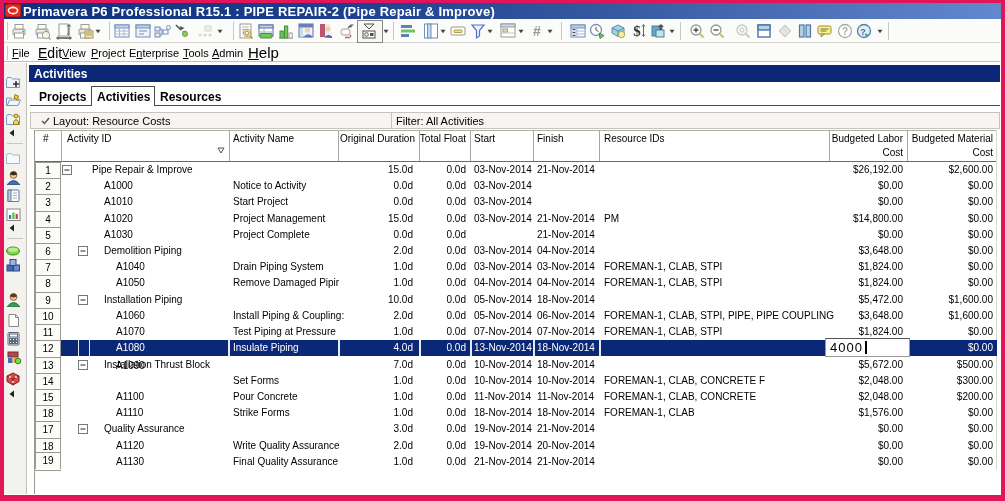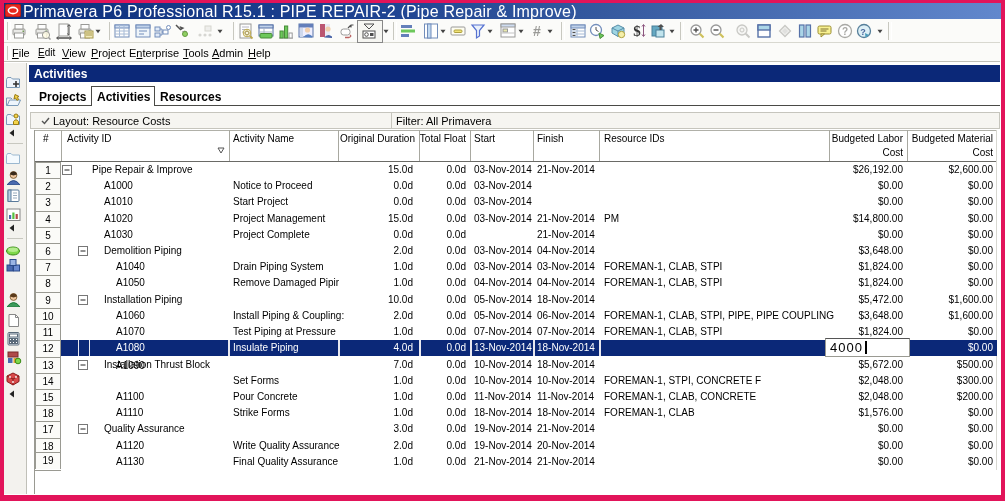--- a/index.html
+++ b/index.html
@@ -14,21 +14,21 @@
 
 <div class="a" style="left:0;top:0;width:1005px;height:19px;background:linear-gradient(90deg,#0e2f7c 0%,#1c4190 35%,#35599f 60%,#6288cd 100%)"></div>
 <div class="a" style="left:0;top:0;width:1005px;height:3px;background:#e2145a"></div>
 <div class="a" style="left:0;top:0;width:4px;height:501px;background:#e2145a"></div>
 <div class="a" style="left:1001px;top:0;width:4px;height:501px;background:#e2145a"></div>
 <div class="a" style="left:0;top:494.5px;width:1005px;height:6.5px;background:#e2145a"></div>
 <svg style="left:5px;top:4px" width="16" height="13" viewBox="0 0 16 13">
 <rect x="0" y="0" width="16" height="13" rx="2" fill="#e8281e" stroke="#8a1a12" stroke-width="1"></rect>
 <ellipse cx="8" cy="6.5" rx="4.6" ry="3.1" fill="none" stroke="#fff" stroke-width="1.6"></ellipse>
   </svg>
-<div class="t" style="left:23px;top:4px;font-size:16px;font-weight:normal;color:#fff;letter-spacing:0.2px">Primavera P6 Professional R15.1 : PIPE REPAIR-2 (Pipe Repair &amp; Improve)</div>
+<div class="t" style="left:23px;top:4px;font-size:13px;font-weight:bold;color:#fff;letter-spacing:0.2px">Primavera P6 Professional R15.1 : PIPE REPAIR-2 (Pipe Repair &amp; Improve)</div>
 <div class="a" style="left:4px;top:19px;width:996px;height:24px;background:#fbfbf9;border-bottom:1px solid #d8d8d0;box-sizing:border-box"></div>
 <div class="a" style="left:7px;top:22px;width:2px;height:18px;border-left:1px solid #c8c8c0;border-right:1px solid #fff"></div>
 <div class="a" style="left:109px;top:22px;width:2px;height:18px;border-left:1px solid #c8c8c0;border-right:1px solid #fff"></div>
 <div class="a" style="left:233px;top:22px;width:2px;height:18px;border-left:1px solid #c8c8c0;border-right:1px solid #fff"></div>
 <div class="a" style="left:393px;top:22px;width:2px;height:18px;border-left:1px solid #c8c8c0;border-right:1px solid #fff"></div>
 <div class="a" style="left:561px;top:22px;width:2px;height:18px;border-left:1px solid #c8c8c0;border-right:1px solid #fff"></div>
 <div class="a" style="left:680px;top:22px;width:2px;height:18px;border-left:1px solid #c8c8c0;border-right:1px solid #fff"></div>
 <div class="a" style="left:888px;top:22px;width:2px;height:18px;border-left:1px solid #c8c8c0;border-right:1px solid #fff"></div>
 <svg style="left:10px;top:22px;opacity:.85" width="18" height="18" viewBox="0 0 18 18">
     <rect x="3" y="7" width="12" height="6" rx="1" fill="#e8e8e4" stroke="#8a8a86"></rect>
@@ -244,27 +244,27 @@
     <circle cx="9" cy="9" r="6.5" fill="#d8eef6" stroke="#3a6a8a" stroke-width="1.3"></circle>
     <text x="8" y="12.5" font-size="9" font-weight="bold" fill="#2a4a8a" text-anchor="middle" font-family="Liberation Sans">?</text>
     <path d="M10 11 l4 2 l-3.5 2.5 z" fill="#2a8ab0"></path>
   </svg>
 <svg style="left:877px;top:29px" width="6" height="5" viewBox="0 0 6 5">
     <path d="M0.5 0.8 L5.5 0.8 L3 4.2 Z" fill="#444"></path>
   </svg>
 <div class="a" style="left:4px;top:43px;width:996px;height:19px;background:#fbfbf9;border-bottom:1px solid #c0c0b8;box-sizing:border-box"></div>
 <div class="a" style="left:7px;top:46px;width:2px;height:14px;border-left:1px solid #c8c8c0;border-right:1px solid #fff"></div>
 <div class="t" style="left:12px;top:45px;font-size:11px"><span style="text-decoration:underline">F</span>ile</div>
-<div class="t" style="left:38px;top:45px;font-size:10px"><span style="text-decoration:underline">E</span>dit</div>
+<div class="t" style="left:38px;top:45px;font-size:14px"><span style="text-decoration:underline">E</span>dit</div>
 <div class="t" style="left:62px;top:45px;font-size:11px"><span style="text-decoration:underline">V</span>iew</div>
 <div class="t" style="left:91px;top:45px;font-size:11px"><span style="text-decoration:underline">P</span>roject</div>
 <div class="t" style="left:129px;top:45px;font-size:11px">E<span style="text-decoration:underline">n</span>terprise</div>
 <div class="t" style="left:183px;top:45px;font-size:11px"><span style="text-decoration:underline">T</span>ools</div>
 <div class="t" style="left:212px;top:45px;font-size:11px"><span style="text-decoration:underline">A</span>dmin</div>
-<div class="t" style="left:248px;top:45px;font-size:11px"><span style="text-decoration:underline">H</span>elp</div>
+<div class="t" style="left:248px;top:45px;font-size:15px"><span style="text-decoration:underline">H</span>elp</div>
 <div class="a" style="left:4px;top:63px;width:23px;height:431px;background:#f3f2ee;border-right:1px solid #c0c0b8;box-sizing:border-box"></div>
 <svg style="left:5px;top:75px" width="17" height="15" viewBox="0 0 17 15">
     <path d="M1.5 4.5 L1.5 12.5 L14.5 12.5 L14.5 4 L7.5 4 L6 2.5 L2.5 2.5 Z" fill="#eef5fc" stroke="#7a9ab8"></path>
     <path d="M11 6 v6 M8 9 h6" stroke="#333" stroke-width="1.6"></path>
   </svg>
 <svg style="left:5px;top:93px" width="17" height="15" viewBox="0 0 17 15">
     <path d="M1.5 5 L1.5 12.5 L13 12.5 L15.5 7 L4.5 7 L2.5 12 L1.5 12 L1.5 5 L6 5 L7 6" fill="#eef5fc" stroke="#7a9ab8"></path>
     <path d="M10 1.5 l4 2 l-1.8 0.8 l1.5 2.2 l-1.8 0.8 l-1.4 -2.3 l-1.5 1 z" fill="#f4d44a" stroke="#9a7a10"></path>
   </svg>
 <svg style="left:5px;top:112px" width="17" height="15" viewBox="0 0 17 15">
@@ -352,21 +352,21 @@
 <div class="t" style="left:97px;top:89px;font-size:12px;font-weight:bold">Activities</div>
 <div class="t" style="left:160px;top:89px;font-size:12px;font-weight:bold">Resources</div>
 <div class="a" style="left:30px;top:105px;width:61px;height:1px;background:#4a4a46"></div>
 <div class="a" style="left:155px;top:105px;width:845px;height:1px;background:#4a4a46"></div>
 <div class="a" style="left:30px;top:112px;width:970px;height:17px;background:#f6f5f1;border:1px solid #c6c5bd;box-sizing:border-box"></div>
 <svg style="left:41px;top:117px" width="9" height="8" viewBox="0 0 9 8">
     <path d="M1 4 L3.5 6.5 L8 1" fill="none" stroke="#555" stroke-width="1.4"></path>
   </svg>
 <div class="t" style="left:53px;top:113px;font-size:11px">Layout: Resource Costs</div>
 <div class="a" style="left:391px;top:113px;width:1px;height:15px;background:#c6c5bd"></div>
-<div class="t" style="left:396px;top:113px;font-size:11px">Filter: All Primavera</div>
+<div class="t" style="left:396px;top:113px;font-size:11px">Filter: All Activities</div>
 <div class="a" style="left:34px;top:130px;width:963px;height:32px;background:#fff;border-top:1px solid #b0b0a8"></div>
 <div class="vl" style="left:61px;top:130px;height:32px"></div>
 <div class="vl" style="left:229px;top:130px;height:32px"></div>
 <div class="vl" style="left:338px;top:130px;height:32px"></div>
 <div class="vl" style="left:419px;top:130px;height:32px"></div>
 <div class="vl" style="left:470px;top:130px;height:32px"></div>
 <div class="vl" style="left:533px;top:130px;height:32px"></div>
 <div class="vl" style="left:599px;top:130px;height:32px"></div>
 <div class="vl" style="left:829px;top:130px;height:32px"></div>
 <div class="vl" style="left:907px;top:130px;height:32px"></div>
@@ -393,21 +393,21 @@
   </svg>
 <div class="t" style="left:92px;top:162px">Pipe Repair &amp; Improve</div>
 <div class="t tr" style="left:338px;top:162px;width:75px">15.0d</div>
 <div class="t tr" style="left:419px;top:162px;width:47px">0.0d</div>
 <div class="t" style="left:474px;top:162px">03-Nov-2014</div>
 <div class="t" style="left:537px;top:162px">21-Nov-2014</div>
 <div class="t tr" style="left:829px;top:162px;width:74px">$26,192.00</div>
 <div class="t tr" style="left:907px;top:162px;width:86px">$2,600.00</div>
 <div class="n" style="top:178px">2</div>
 <div class="t" style="left:104px;top:178px">A1000</div>
-<div class="t" style="left:233px;top:178px">Notice to Proceed</div>
+<div class="t" style="left:233px;top:178px">Notice to Activity</div>
 <div class="t tr" style="left:338px;top:178px;width:75px">0.0d</div>
 <div class="t tr" style="left:419px;top:178px;width:47px">0.0d</div>
 <div class="t" style="left:474px;top:178px">03-Nov-2014</div>
 <div class="t tr" style="left:829px;top:178px;width:74px">$0.00</div>
 <div class="t tr" style="left:907px;top:178px;width:86px">$0.00</div>
 <div class="n" style="top:194px">3</div>
 <div class="t" style="left:104px;top:194px">A1010</div>
 <div class="t" style="left:233px;top:194px">Start Project</div>
 <div class="t tr" style="left:338px;top:194px;width:75px">0.0d</div>
 <div class="t tr" style="left:419px;top:194px;width:47px">0.0d</div>
@@ -528,21 +528,21 @@
 <div class="t" style="left:537px;top:357px">18-Nov-2014</div>
 <div class="t tr" style="left:829px;top:357px;width:74px">$5,672.00</div>
 <div class="t tr" style="left:907px;top:357px;width:86px">$500.00</div>
 <div class="n" style="top:373px">14</div>
 <div class="t" style="left:116px;top:358px">A1090</div>
 <div class="t" style="left:233px;top:373px">Set Forms</div>
 <div class="t tr" style="left:338px;top:373px;width:75px">1.0d</div>
 <div class="t tr" style="left:419px;top:373px;width:47px">0.0d</div>
 <div class="t" style="left:474px;top:373px">10-Nov-2014</div>
 <div class="t" style="left:537px;top:373px">10-Nov-2014</div>
-<div class="t" style="left:604px;top:373px">FOREMAN-1, STPI, CONCRETE F</div>
+<div class="t" style="left:604px;top:373px">FOREMAN-1, CLAB, CONCRETE F</div>
 <div class="t tr" style="left:829px;top:373px;width:74px">$2,048.00</div>
 <div class="t tr" style="left:907px;top:373px;width:86px">$300.00</div>
 <div class="n" style="top:389px">15</div>
 <div class="t" style="left:116px;top:389px">A1100</div>
 <div class="t" style="left:233px;top:389px">Pour Concrete</div>
 <div class="t tr" style="left:338px;top:389px;width:75px">1.0d</div>
 <div class="t tr" style="left:419px;top:389px;width:47px">0.0d</div>
 <div class="t" style="left:474px;top:389px">11-Nov-2014</div>
 <div class="t" style="left:537px;top:389px">11-Nov-2014</div>
 <div class="t" style="left:604px;top:389px">FOREMAN-1, CLAB, CONCRETE</div>

